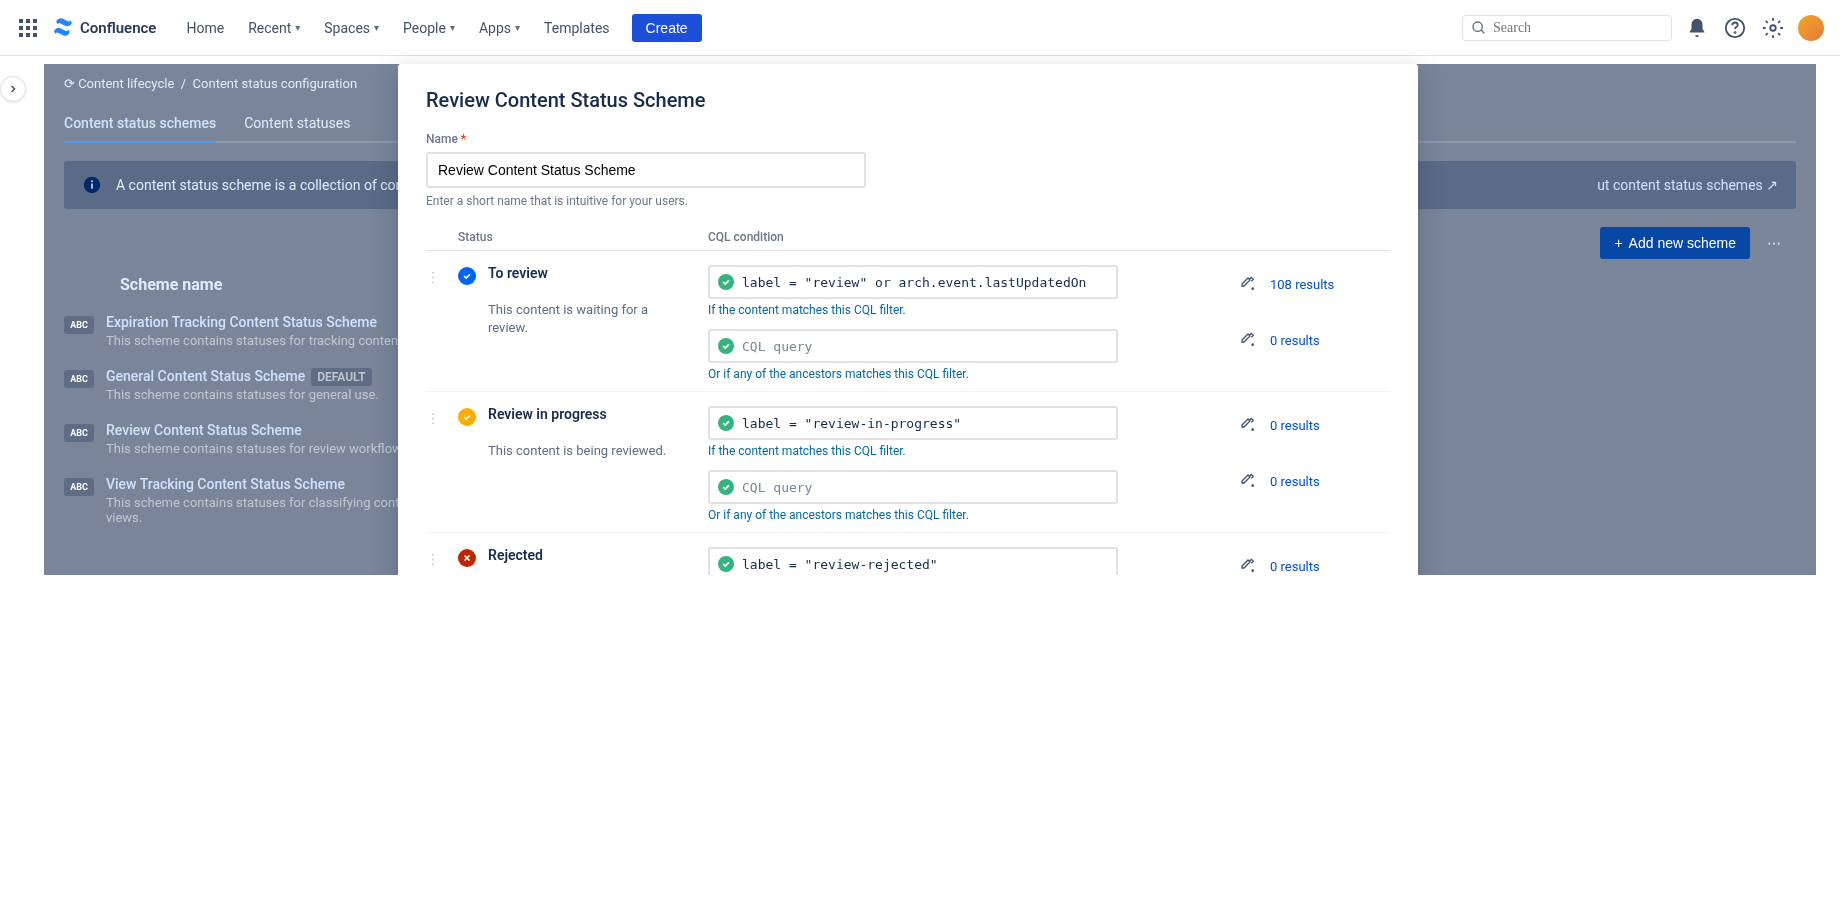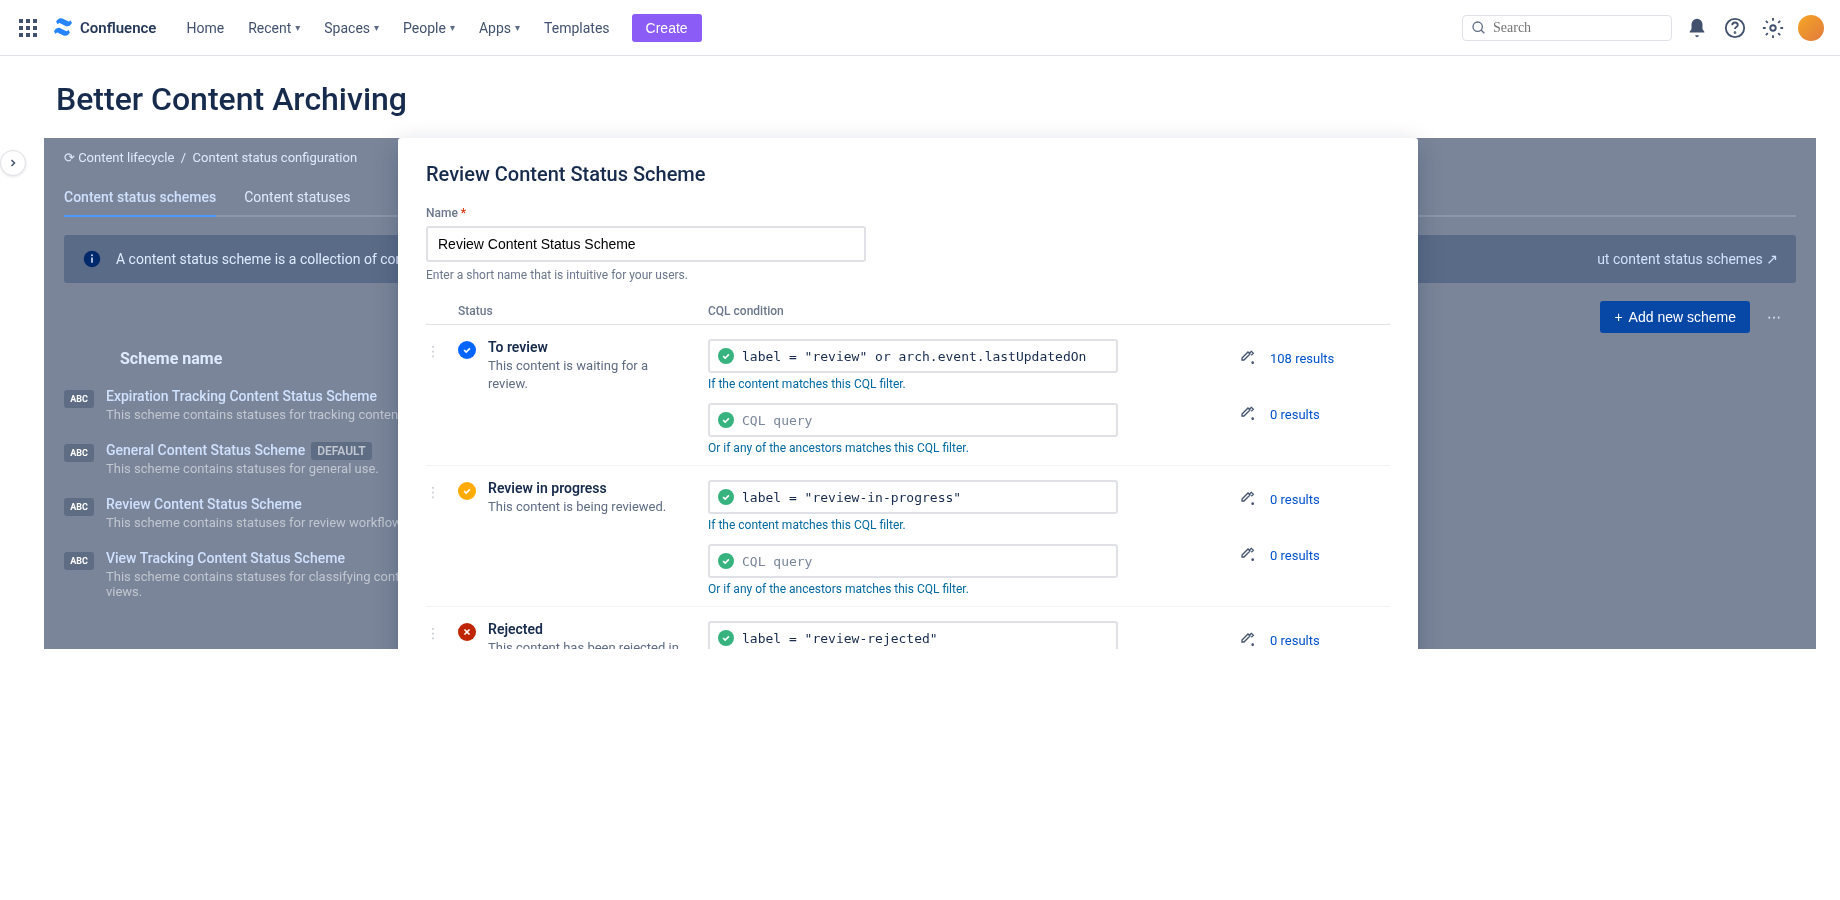--- a/index.html
+++ b/index.html
@@ -6,21 +6,21 @@
 body { font-family: -apple-system, BlinkMacSystemFont, "Segoe UI", Roboto, sans-serif; font-size: 14px; color: #172b4d; background: #fff; }
 
 
 .topnav { height: 56px; border-bottom: 1px solid #dfe1e6; display: flex; align-items: center; padding: 0 16px; gap: 12px; }
 .app-switcher { width: 24px; height: 24px; display: flex; align-items: center; justify-content: center; cursor: pointer; }
 .logo { display: flex; align-items: center; gap: 4px; font-weight: 600; color: #253858; font-size: 15px; }
 .logo-icon { width: 24px; height: 24px; color: #2684ff; }
 .nav-links { display: flex; align-items: center; gap: 4px; margin-left: 8px; }
 .nav-link { padding: 6px 10px; color: #42526e; border-radius: 3px; cursor: pointer; display: flex; align-items: center; gap: 4px; font-size: 14px; }
 .chevron { font-size: 10px; color: #5e6c84; }
-.create-btn { background: #8b5cf6; color: #fff; border: none; padding: 6px 14px; border-radius: 3px; font-weight: 500; cursor: pointer; font-size: 14px; }
+.create-btn { background: #1d4ed8; color: #fff; border: none; padding: 6px 14px; border-radius: 3px; font-weight: 500; cursor: pointer; font-size: 14px; }
 .spacer { flex: 1; }
 .search-box { display: flex; align-items: center; border: 1px solid #dfe1e6; border-radius: 4px; padding: 4px 8px; width: 210px; background: #fff; }
 .search-box input { border: none; outline: none; flex: 1; font-size: 14px; padding-left: 6px; font-family: Liberation Serif, serif; }
 .nav-icon { width: 26px; height: 26px; display: flex; align-items: center; justify-content: center; cursor: pointer; color: #42526e; border-radius: 50%; }
 .avatar { width: 26px; height: 26px; border-radius: 50%; background: linear-gradient(135deg,#f5a623,#e27a3f); }
 
 
 .page-wrap { padding: 8px 24px 0 56px; }
 .page-title { font-size: 32px; font-weight: 500; color: #172b4d; margin: 16px 0 20px; }
 
@@ -79,21 +79,21 @@
 
 .status-row > td { padding: 14px 0 10px; border-bottom: 1px solid #f1f2f4; vertical-align: top; }
 
 .status-cell { display: flex; gap: 12px; align-items: flex-start; }
 .status-dot { width: 18px; height: 18px; border-radius: 50%; display: flex; align-items: center; justify-content: center; flex-shrink: 0; margin-top: 2px; }
 .status-dot.blue { background: #0065ff; color: #fff; }
 .status-dot.yellow { background: #ffab00; color: #fff; }
 .status-dot.red { background: #bf2600; color: #fff; }
 .status-dot.green { background: #36b37e; color: #fff; }
 .status-text .st-name { font-weight: 600; color: #172b4d; font-size: 14px; }
-.status-text .st-desc { color: #5e6c84; font-size: 13px; margin-top: 2px; max-width: 200px; line-height: 1.4; }
+.status-text .st-desc { color: #5e6c84; font-size: 13px; margin-top: 20px; max-width: 200px; line-height: 1.4; }
 
 .cql-group { display: flex; flex-direction: column; gap: 4px; }
 .cql-row { display: flex; align-items: center; gap: 10px; }
 .cql-input { flex: 1; border: 2px solid #dfe1e6; border-radius: 3px; padding: 6px 8px; display: flex; align-items: center; gap: 8px; font-family: Consolas, Monaco, monospace; font-size: 13px; color: #172b4d; min-height: 34px; overflow: hidden; max-width: 410px; }
 .check-icon { width: 16px; height: 16px; border-radius: 50%; background: #36b37e; color: #fff; display: flex; align-items: center; justify-content: center; font-size: 10px; flex-shrink: 0; }
 .cql-placeholder { color: #7a869a; }
 .cql-notused { color: #7a869a; text-decoration: line-through; }
 .cql-input.disabled { background: #f4f5f7; }
 .cql-help { font-size: 12px; color: #0369a1; }
 .edit-icon { width: 20px; height: 20px; display: flex; align-items: center; justify-content: center; cursor: pointer; color: #42526e; }
@@ -181,21 +181,20 @@
   <div class="nav-icon">
       <svg width="22" height="22" viewBox="0 0 24 24" fill="none" stroke="#42526e" stroke-width="2">
         <circle cx="12" cy="12" r="3"></circle>
         <path d="M12 1v3m0 16v3M4.2 4.2l2.1 2.1m11.4 11.4l2.1 2.1M1 12h3m16 0h3M4.2 19.8l2.1-2.1m11.4-11.4l2.1-2.1"></path>
       </svg>
     </div>
   <div class="avatar"></div>
 </div>
 
 <div class="page-wrap">
-  <h1 class="page-title">Better Content Archiving</h1>
 
   <div class="backdrop-region">
     <div class="expand-handle">
         <svg width="12" height="12" viewBox="0 0 24 24" fill="none" stroke="#42526e" stroke-width="3">
           <polyline points="9 6 15 12 9 18"></polyline>
         </svg>
       </div>
 
     <div class="backdrop-inner">
       <div class="breadcrumbs">

